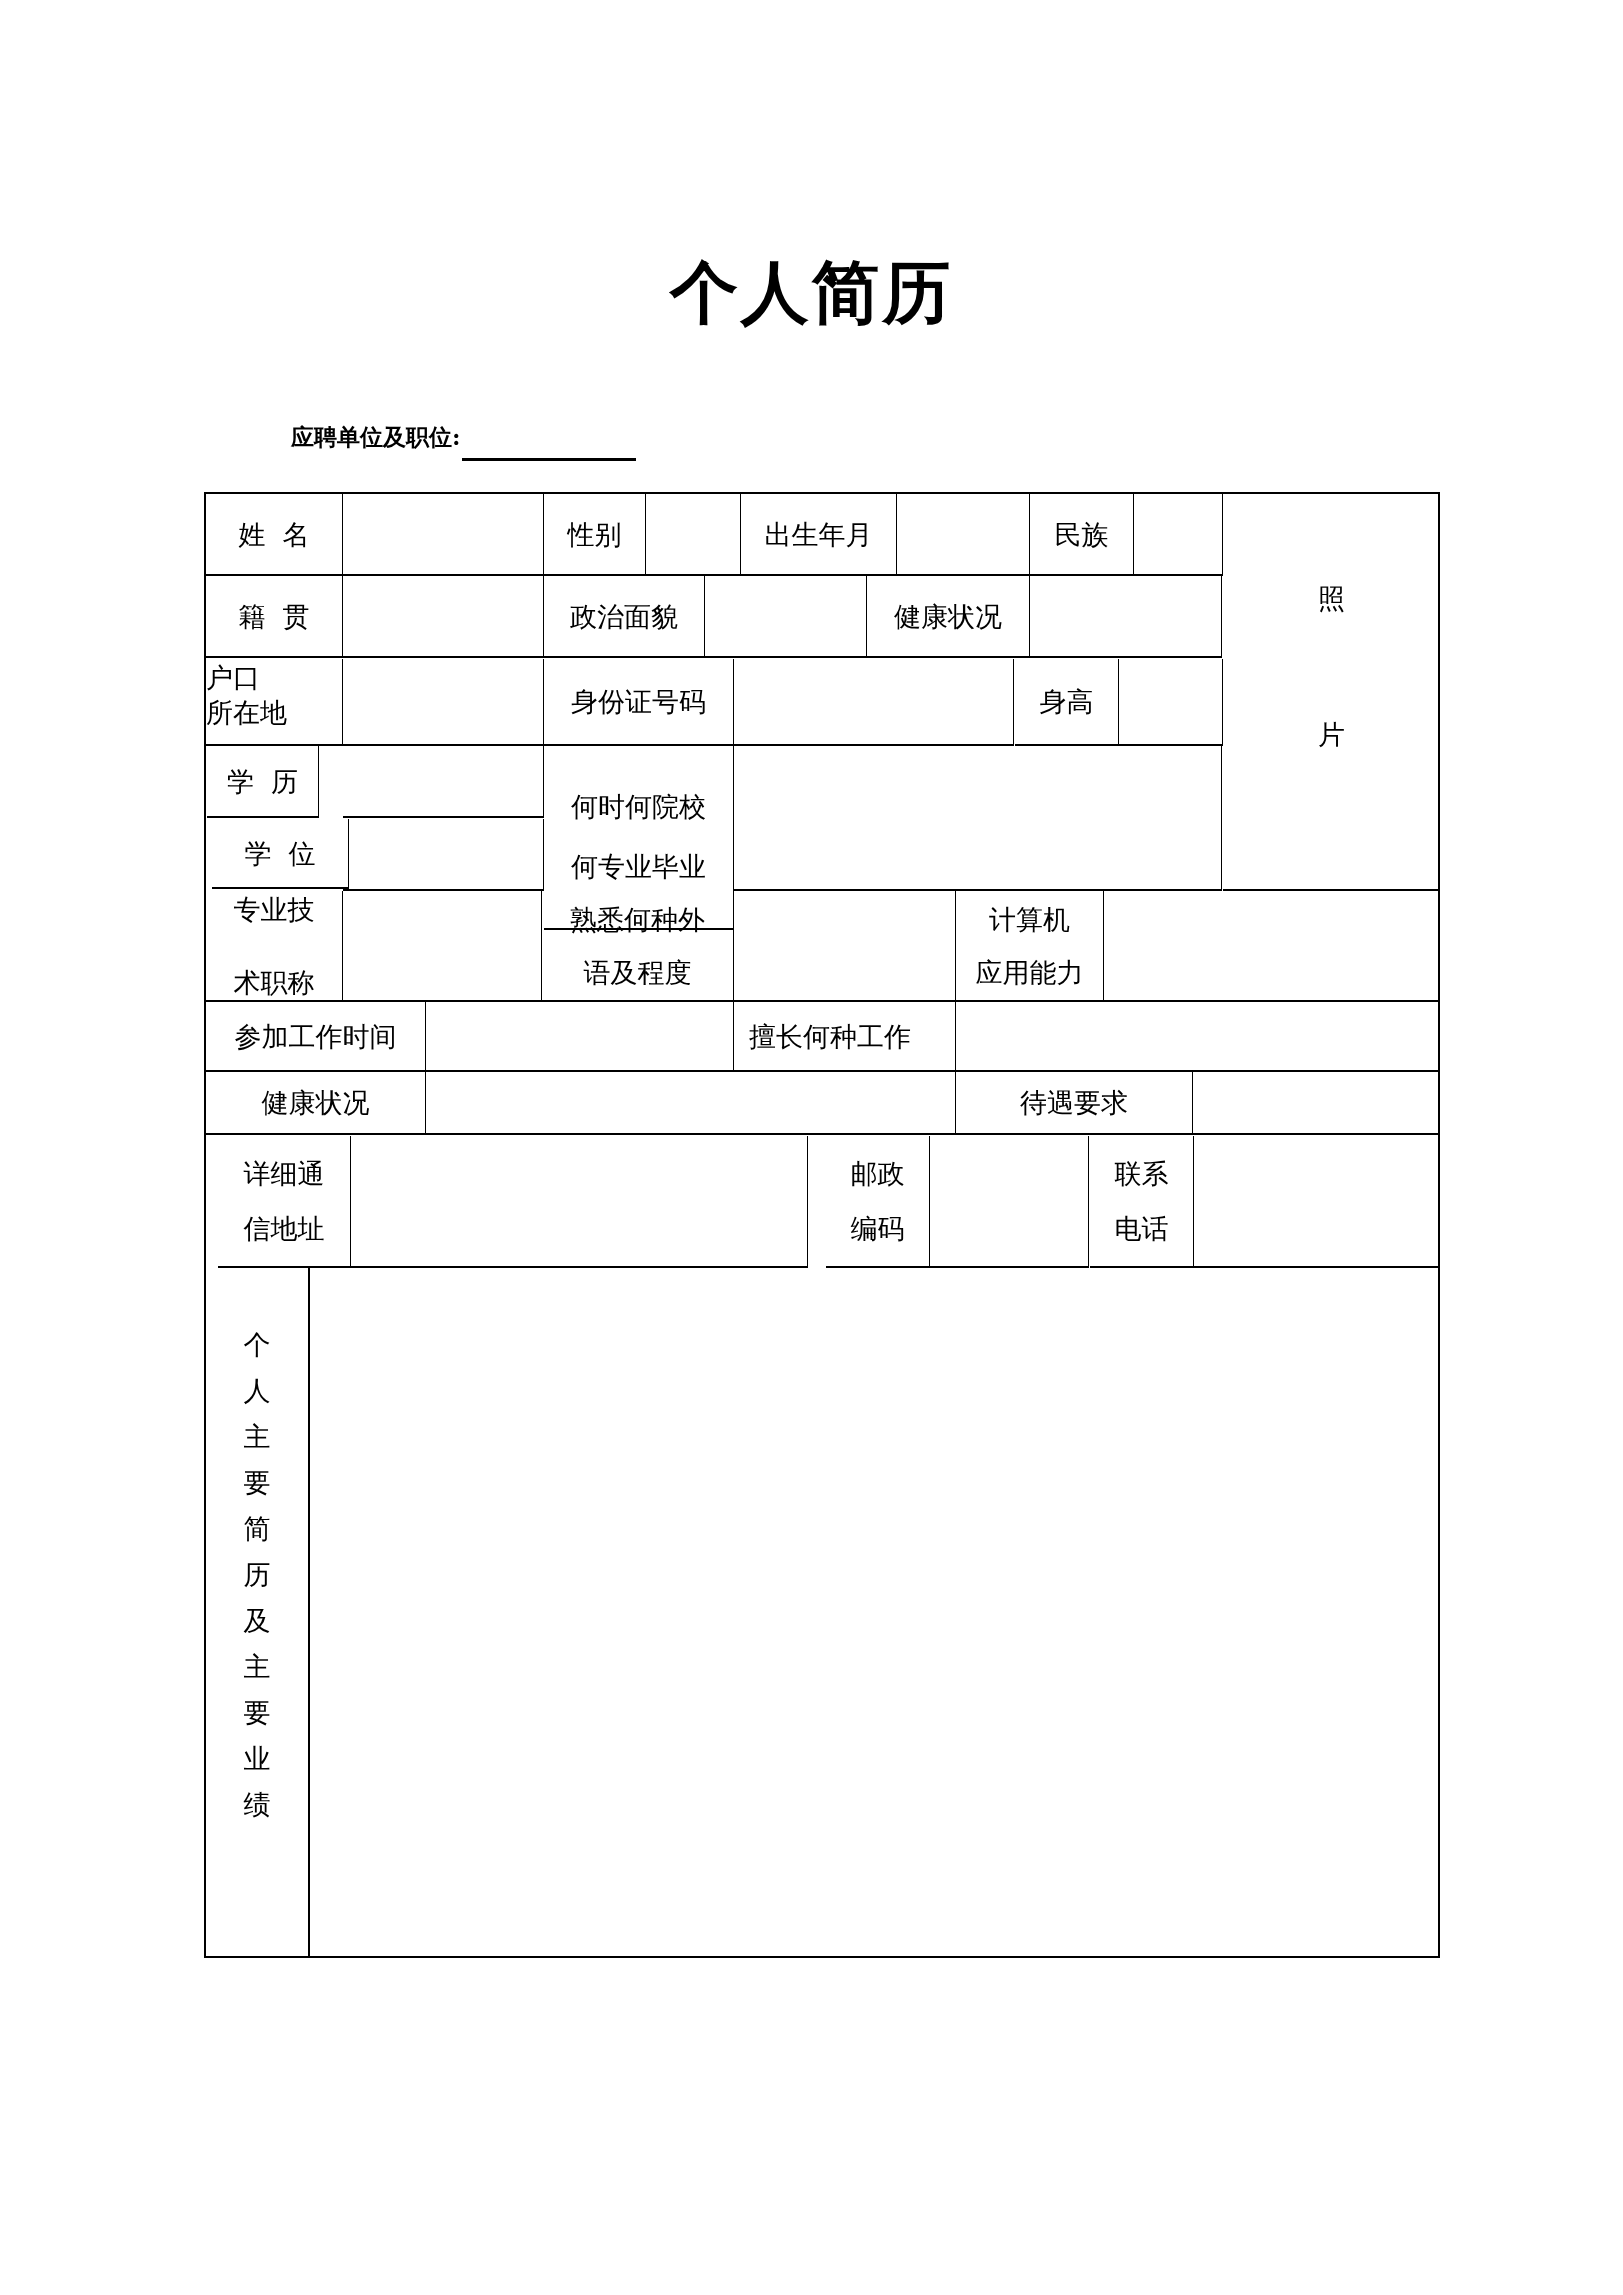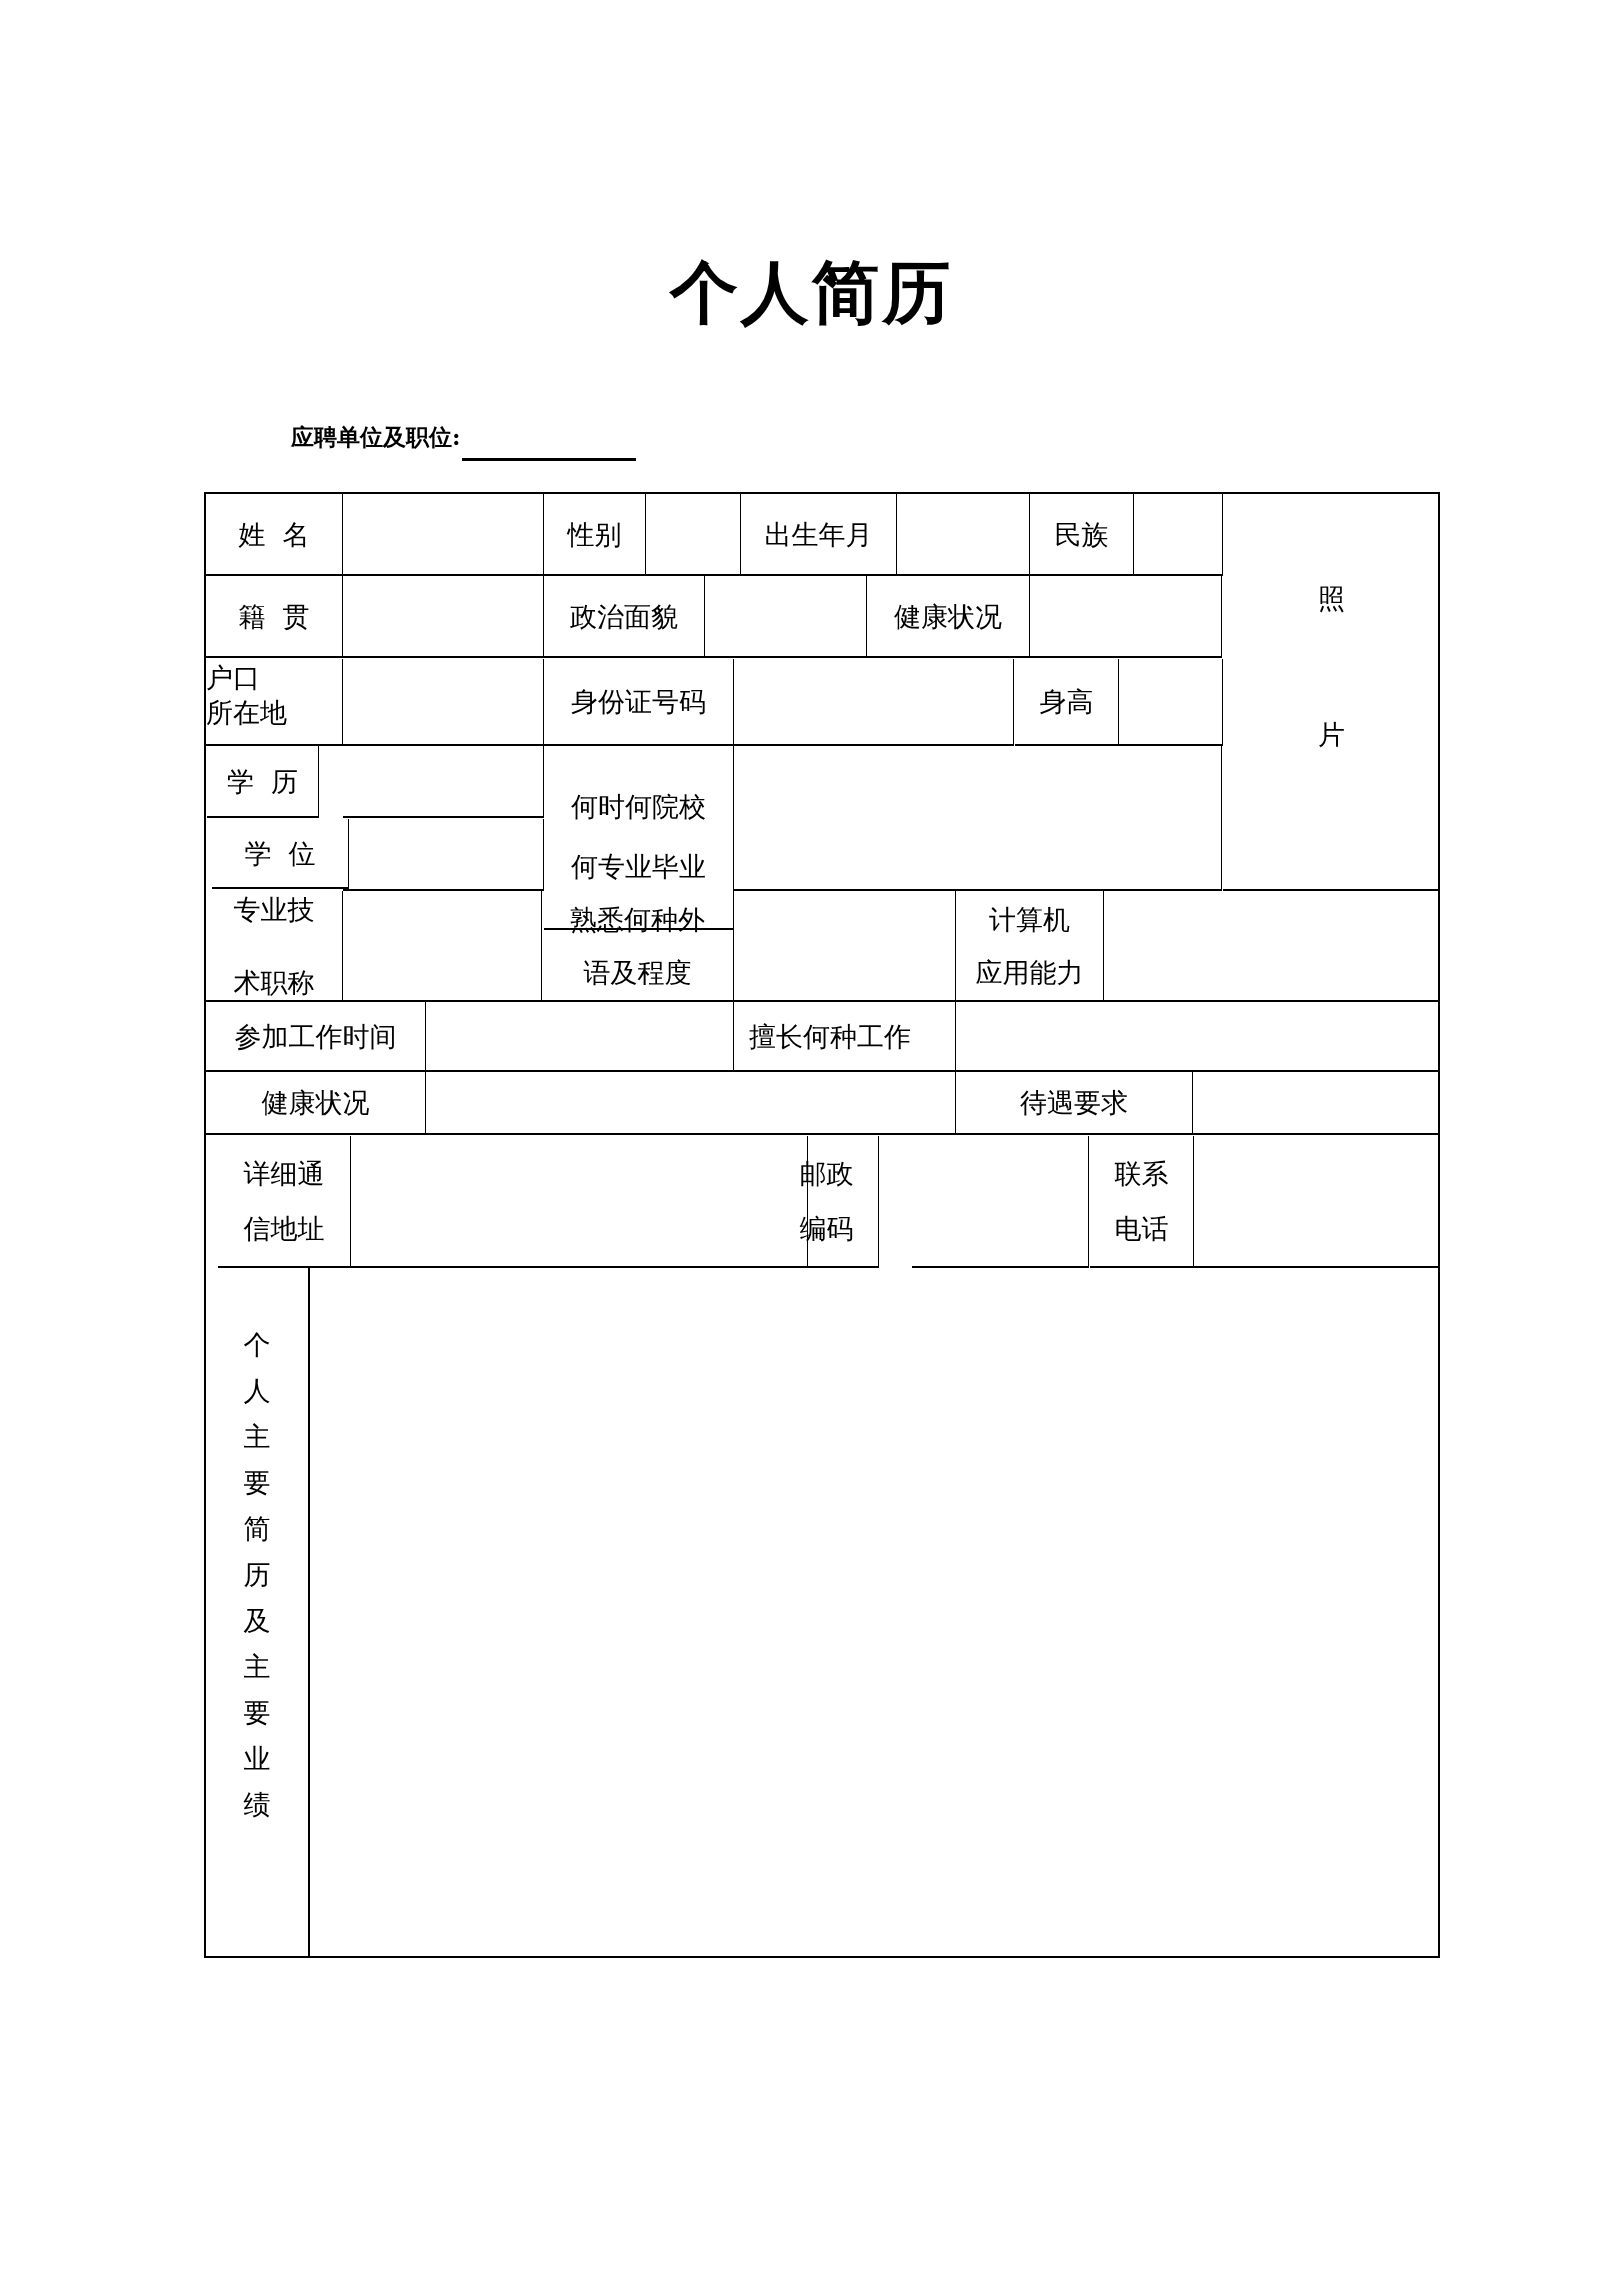--- a/index.html
+++ b/index.html
@@ -102,21 +102,21 @@
   <div class="cell" style="left:0;top:578px;width:220px;height:63px;">健康状况</div>
   <div class="cell input" style="left:220px;top:578px;width:530px;height:63px;"></div>
   <div class="cell" style="left:750px;top:578px;width:237px;height:63px;">待遇要求</div>
   <div class="cell input noright" style="left:987px;top:578px;width:247px;height:63px;"></div>
 
   <div class="cell" style="left:12px;top:642px;width:133px;height:132px;flex-direction:column;">
     <span style="line-height:55px;">详细通</span>
     <span style="line-height:55px;">信地址</span>
   </div>
   <div class="cell input" style="left:133px;top:642px;width:469px;height:132px;"></div>
-  <div class="cell" style="left:569px;top:642px;width:104px;height:132px;flex-direction:column;text-align:right;">
+  <div class="cell" style="left:620px;top:642px;width:104px;height:132px;flex-direction:column;text-align:right;">
     <span style="line-height:55px;">邮政</span>
     <span style="line-height:55px;">编码</span>
   </div>
   <div class="cell input" style="left:706px;top:642px;width:177px;height:132px;"></div>
   <div class="cell" style="left:884px;top:642px;width:104px;height:132px;flex-direction:column;align-items:center;">
     <span style="line-height:55px;">联系</span>
     <span style="line-height:55px;">电话</span>
   </div>
   <div class="cell input noright" style="left:987px;top:642px;width:247px;height:132px;"></div>
 

